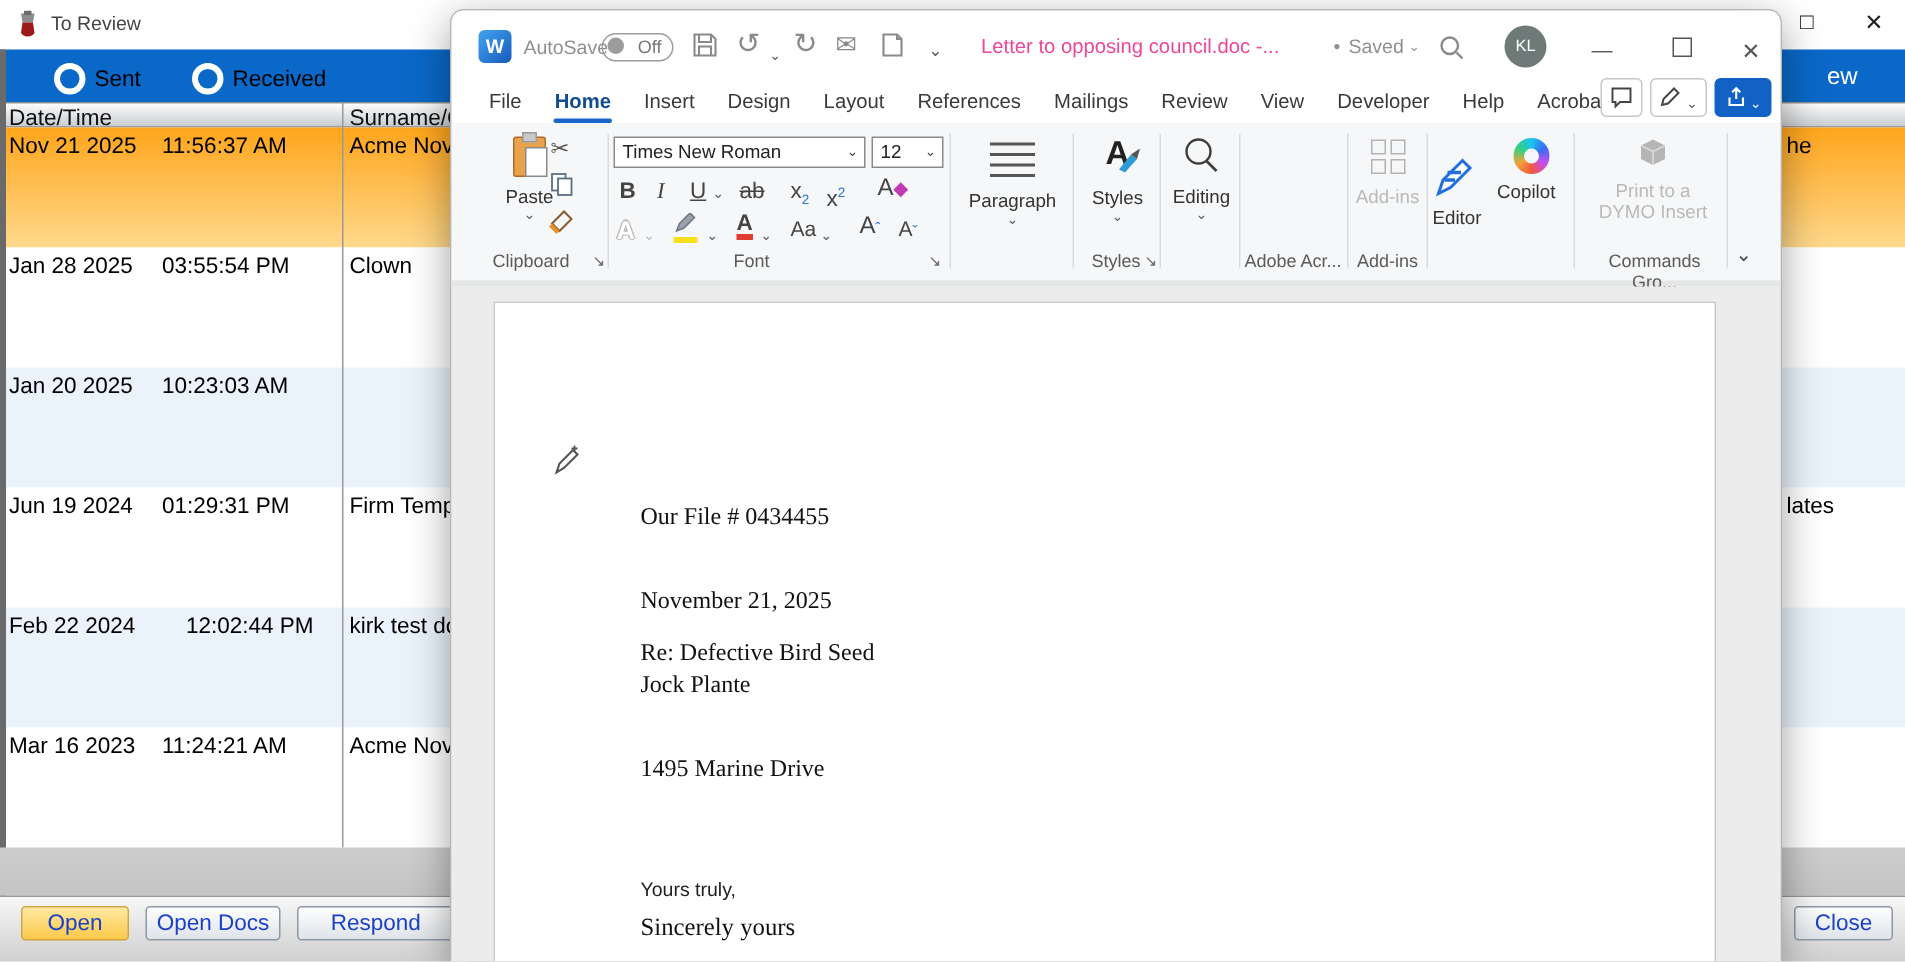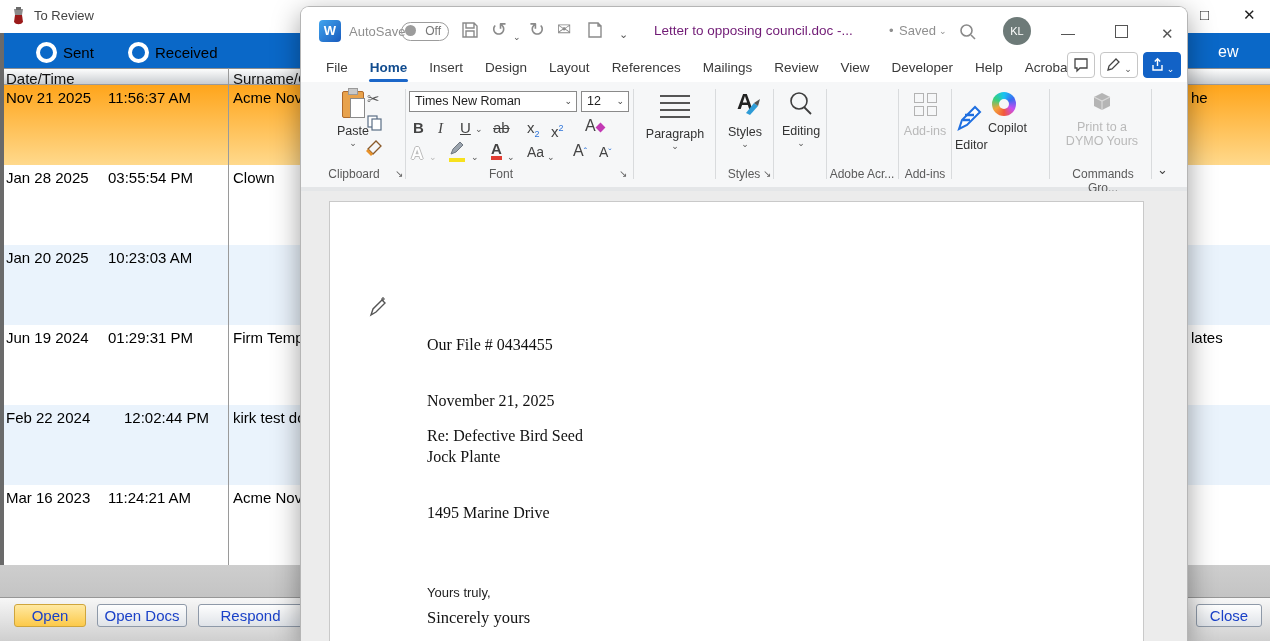--- a/index.html
+++ b/index.html
@@ -38,21 +38,21 @@
   .w-titlebar{position:absolute;left:0;top:0;width:100%;height:49px;background:#fff}
   .wicon{position:absolute;left:18px;top:13px;width:22px;height:22px;border-radius:4px;
          background:linear-gradient(135deg,#41a5ee,#185abd);color:#fff;font-weight:bold;
          font-size:13px;text-align:center;line-height:22px}
   .gtxt{color:#8f8f8f;font-size:13px}
   .pill{position:absolute;left:100px;top:15px;width:48px;height:19px;border:1.5px solid #9c9c9c;
         border-radius:11px;box-sizing:border-box}
   .knob{position:absolute;left:3px;top:2px;width:11px;height:11px;border-radius:50%;background:#9c9c9c}
   .pill-txt{position:absolute;right:7px;top:1px;font-size:12px;color:#777}
   .qat{position:absolute;top:12px;color:#8a8a8a;font-size:19px;line-height:22px}
-  .doc-title{position:absolute;left:353px;top:16px;font-size:13.5px;color:#701a75;white-space:nowrap}
+  .doc-title{position:absolute;left:353px;top:16px;font-size:13.5px;color:#ec4899;white-space:nowrap}
   .avatar{position:absolute;left:702px;top:10px;width:28px;height:28px;border-radius:50%;
           background:#6d7a78;color:#fff;font-size:11px;text-align:center;line-height:28px}
   .wctl{position:absolute;top:18px;color:#555;font-size:14px}
   
   .tabsrow{position:absolute;left:0;top:49px;width:100%;height:26px;background:#fff}
   .tab{float:left;padding:4px 11px 0 11px;font-size:13.5px;color:#3a3a3a;height:22px;position:relative}
   .tab.active{color:#114c8f;font-weight:bold}
   .tab.active::after{content:"";position:absolute;left:10px;right:10px;bottom:0;height:3px;background:#1a66c9;border-radius:2px}
   .topbtn{position:absolute;top:45px;height:26px;border:1px solid #c6c6c6;border-radius:4px;background:#fff;box-sizing:border-box;text-align:center}
   .sharebtn{background:#1262c6;border-color:#1262c6;color:#fff}
@@ -337,35 +337,35 @@
     </div>
     <div class="rlabel" style="left:600px;top:85px;width:48px">Add-ins</div>
 
     <div class="abs" style="left:654px;top:20px;width:46px;height:78px;text-align:left">
       <svg width="28" height="30" viewBox="0 0 28 30" style="margin-top:1px">
         <path d="M4 26 L7 17 L20 4 L25 9 L12 22 Z" fill="#fff" stroke="#1f6fe0" stroke-width="2"></path>
         <path d="M10 12 h9 M8 17 h7" stroke="#1f6fe0" stroke-width="2.4"></path>
       </svg>
       <div style="font-size:12.5px;color:#333;margin-top:2px">Editor</div>
     </div>
-    <div class="abs" style="left:680px;top:7px;width:46px;height:78px;text-align:right">
+    <div class="abs" style="left:697px;top:7px;width:46px;height:78px;text-align:left">
       <div class="copilot" style="margin:3px auto 0">
           <span></span>
         </div>
       <div style="font-size:12.5px;color:#333;margin-top:5px">Copilot</div>
     </div>
 
     <div class="abs" style="left:756px;top:7px;width:90px;height:78px;text-align:center">
       <svg width="22" height="22" viewBox="0 0 22 22" style="margin-top:2px">
         <path d="M11 2 L19 6 L19 15 L11 19 L3 15 L3 6 Z" fill="#b5b5b5"></path>
         <path d="M3 6 L11 10 L19 6 M11 10 V19" stroke="#d9d9d9" stroke-width="1.2" fill="none"></path>
       </svg>
       <div style="font-size:12.5px;margin-top:4px" class="grayed">
         <div>Print to a</div>
-        <div>DYMO Yours</div>
+        <div>DYMO Insert</div>
       </div>
     </div>
     <div class="rlabel" style="left:756px;top:85px;width:92px">Commands Gro...</div>
 
     <span class="abs" style="left:856px;top:80px;font-size:13px;color:#444">⌄</span>
   </div>
 
   <div class="canvas">
     <div class="page">
       <svg class="abs" style="left:38px;top:94px" width="20" height="22" viewBox="0 0 20 22">

